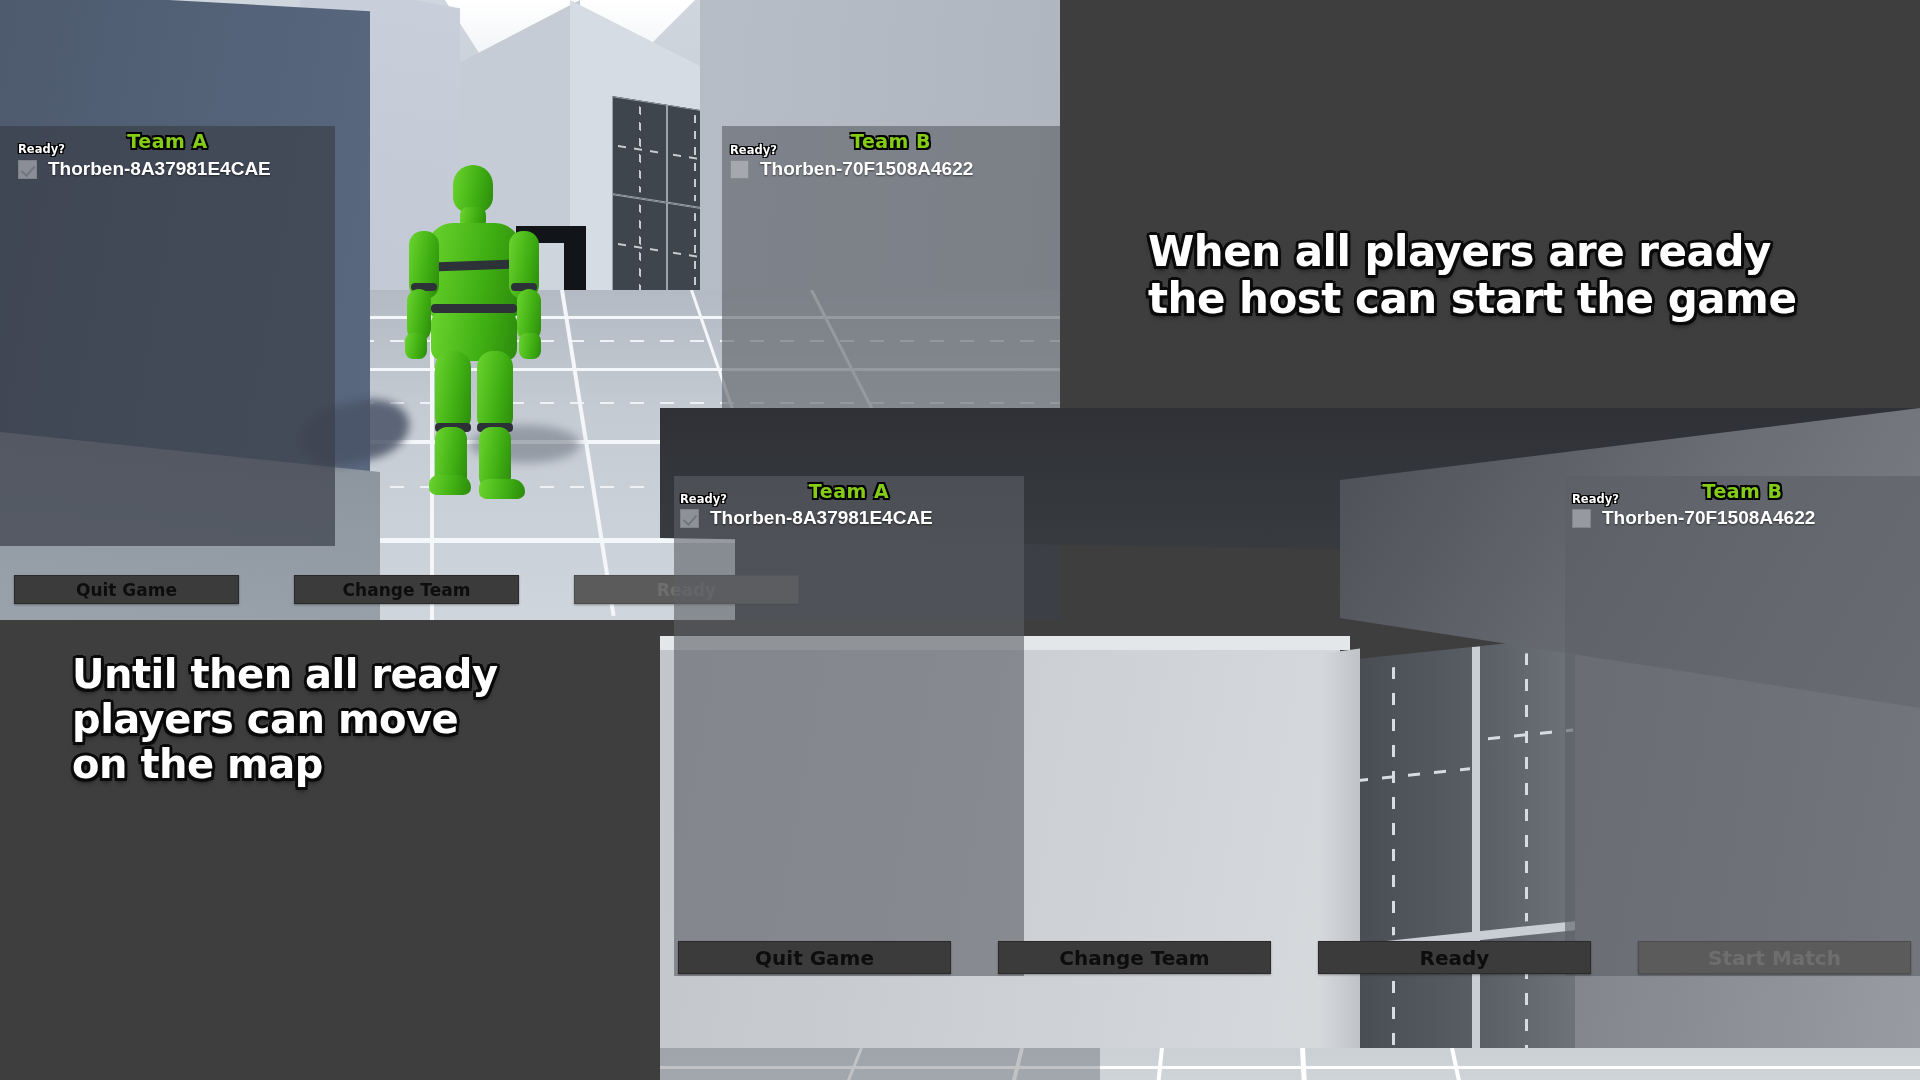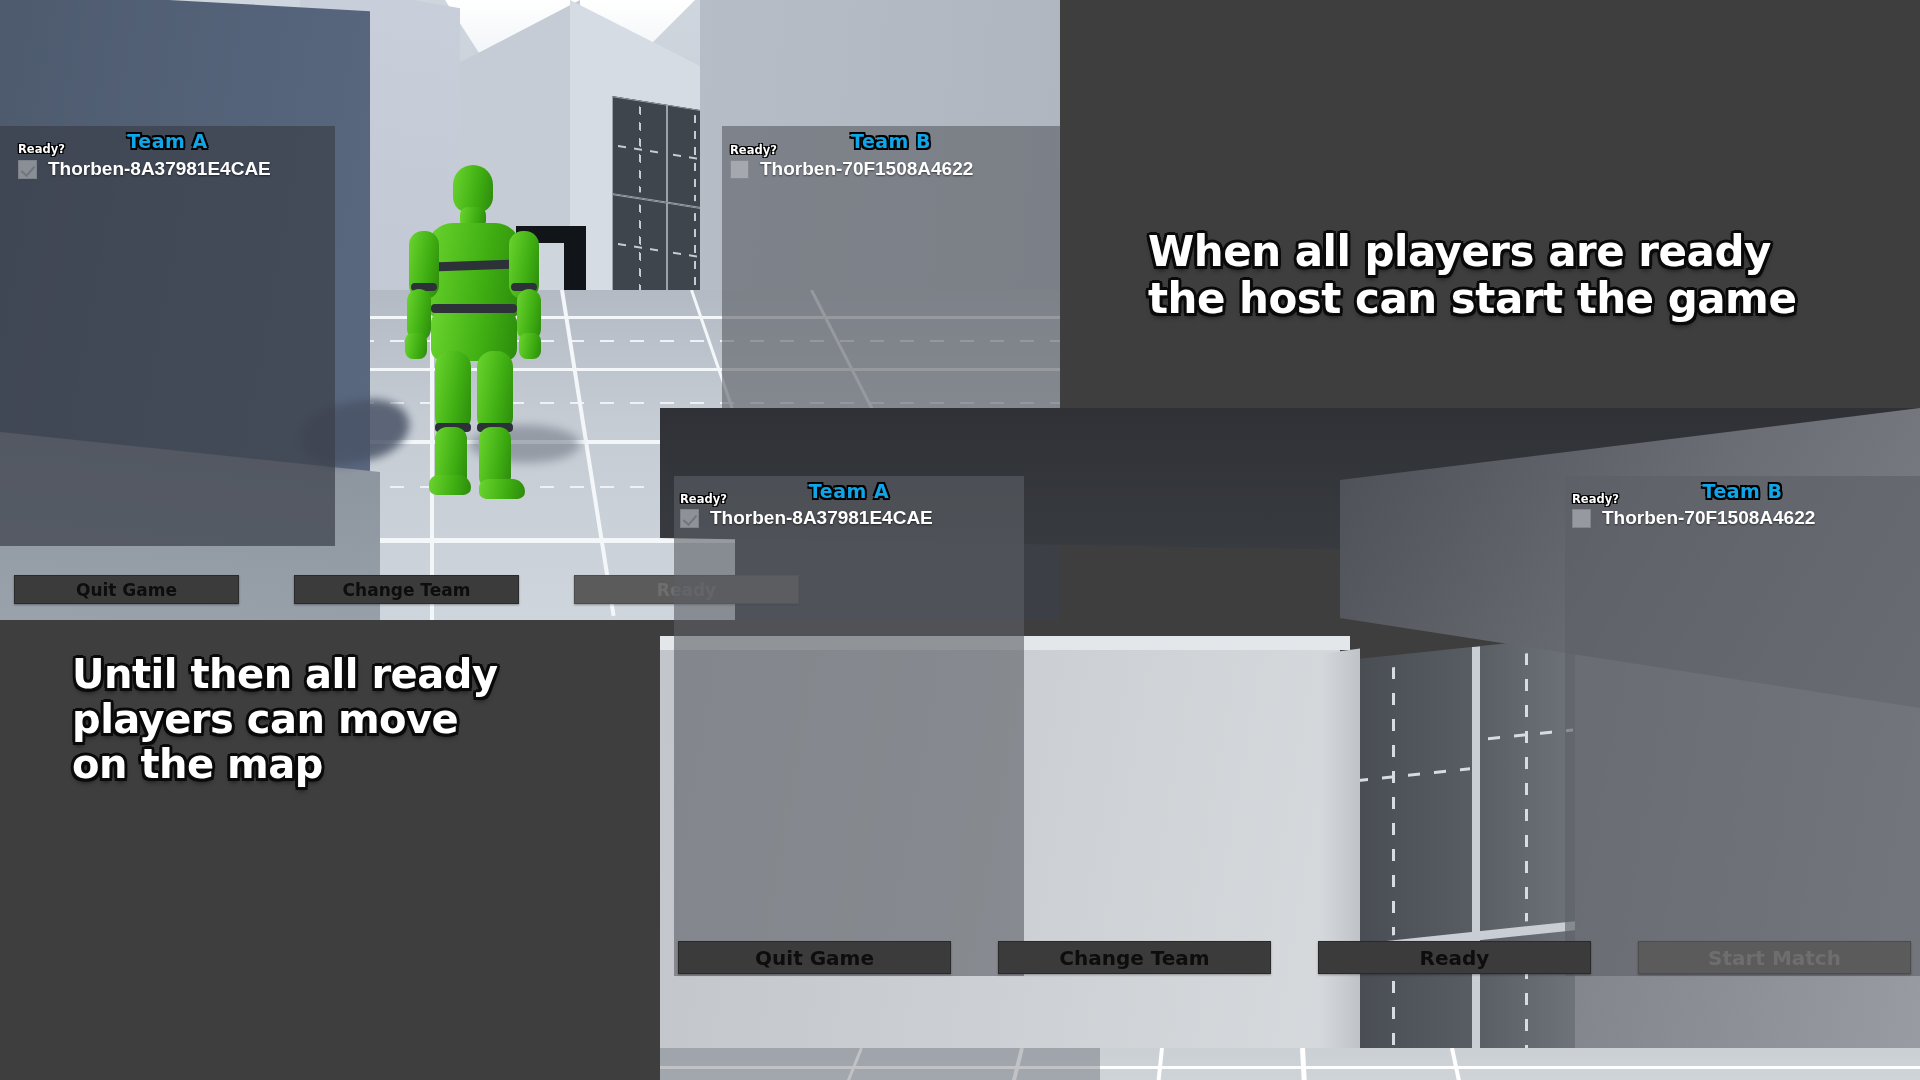--- a/index.html
+++ b/index.html
@@ -123,21 +123,21 @@
     position:absolute;
     background:rgba(92,96,102,0.62);
     pointer-events:auto;
   }
   .teampanel.dark{ background:rgba(58,63,73,0.70); }
   .team-title{
     position:absolute; left:0; right:0; top:4px;
     text-align:center;
     font-family:"DejaVu Sans", sans-serif;
     font-weight:bold;
-    color:#0ea5e9;
+    color:#84cc16;
     text-shadow:
       -1.6px -1.6px 0 #000, 1.6px -1.6px 0 #000,
       -1.6px 1.6px 0 #000, 1.6px 1.6px 0 #000,
       0 2px 0 #000, 2px 0 0 #000;
     letter-spacing:.5px;
   }
   .ready-label{
     position:absolute;
     font-family:"DejaVu Sans", sans-serif;
     font-weight:bold; color:#ffffff;

